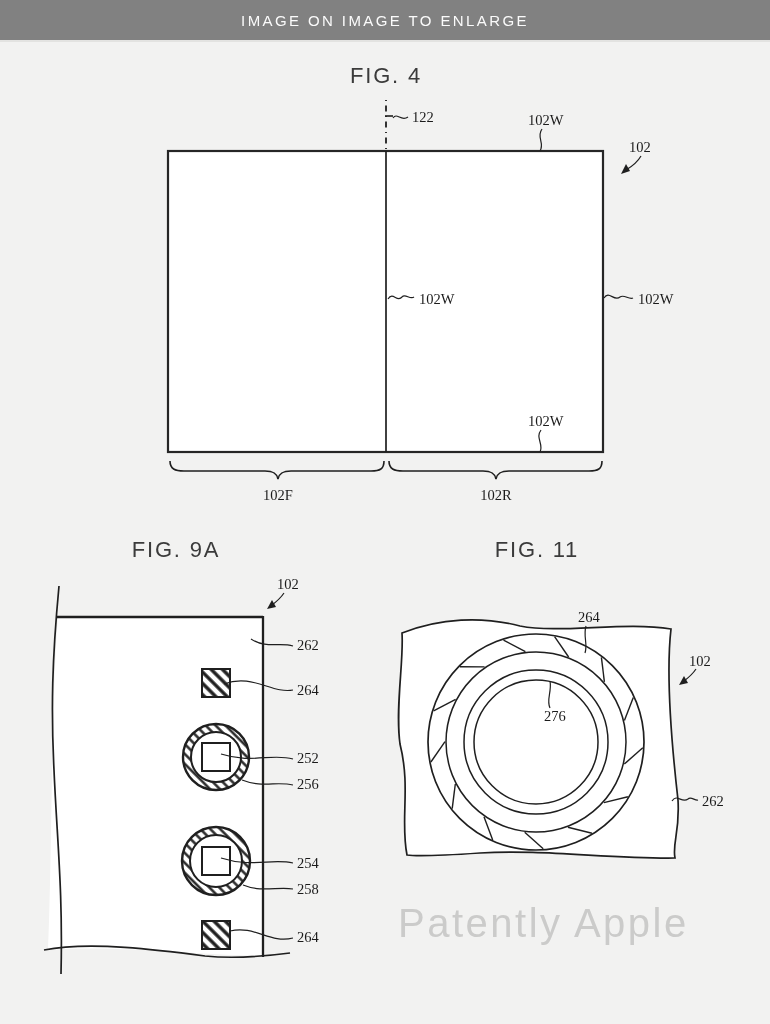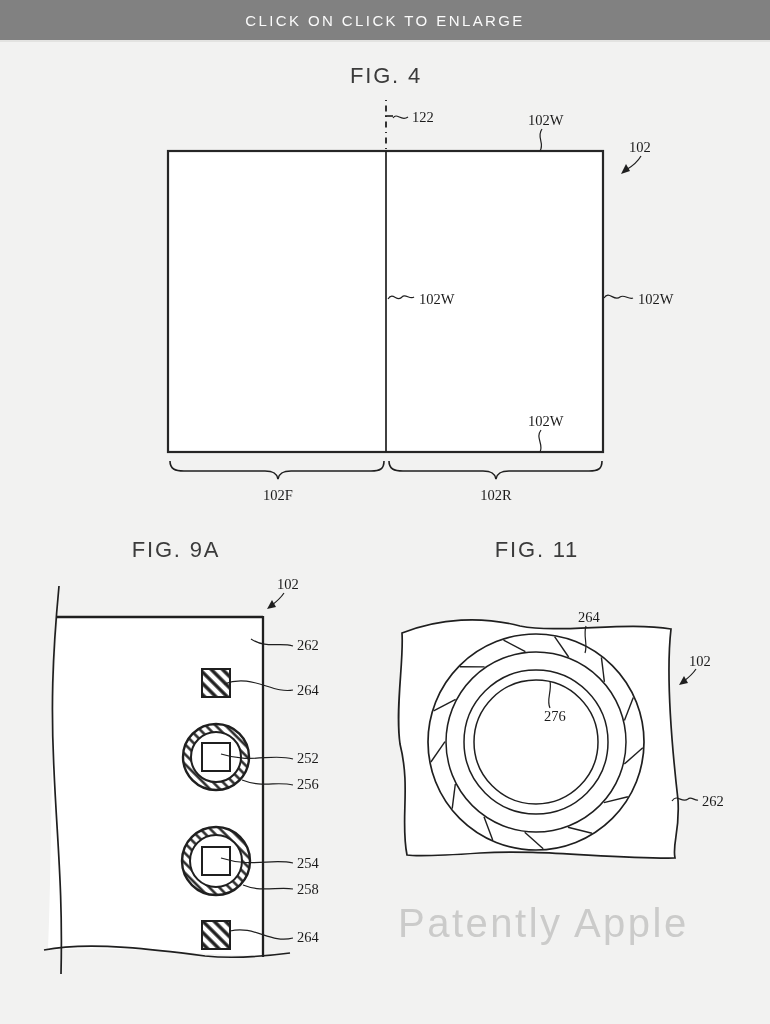--- a/index.html
+++ b/index.html
@@ -23,21 +23,21 @@
   .ln{stroke:#1f1f1f;fill:none;}
   .lbl{font-family:"Liberation Serif",serif;font-size:14.5px;fill:#1b1b1b;}
   .ttl{font-family:"Liberation Sans",sans-serif;font-size:22px;letter-spacing:1.8px;fill:#3b3b3b;}
   .wm{font-family:"Liberation Sans",sans-serif;font-size:40px;letter-spacing:2.5px;fill:#cbcbca;}
   .tick-line{stroke:#1f1f1f;stroke-width:1.4;}
 </style>
 </head>
 <body>
 
 <div class="banner">
-  <span class="banner-text">CLICK ON CLICK TO ENLARGE</span>
+  <span class="banner-text">IMAGE ON IMAGE TO ENLARGE</span>
 </div>
 
 <div class="figure-wrap">
 <svg width="770" height="982" viewBox="0 42 770 982" xmlns="http://www.w3.org/2000/svg">
   <defs>
     <pattern id="hatchSq" patternUnits="userSpaceOnUse" width="8" height="8" patternTransform="rotate(45)">
       <rect width="8" height="8" fill="#ffffff"></rect>
       <line x1="0" y1="4" x2="8" y2="4" stroke="#1f1f1f" stroke-width="3.4"></line>
     </pattern>
     <pattern id="hatchRing" patternUnits="userSpaceOnUse" width="7" height="7" patternTransform="rotate(45)">

